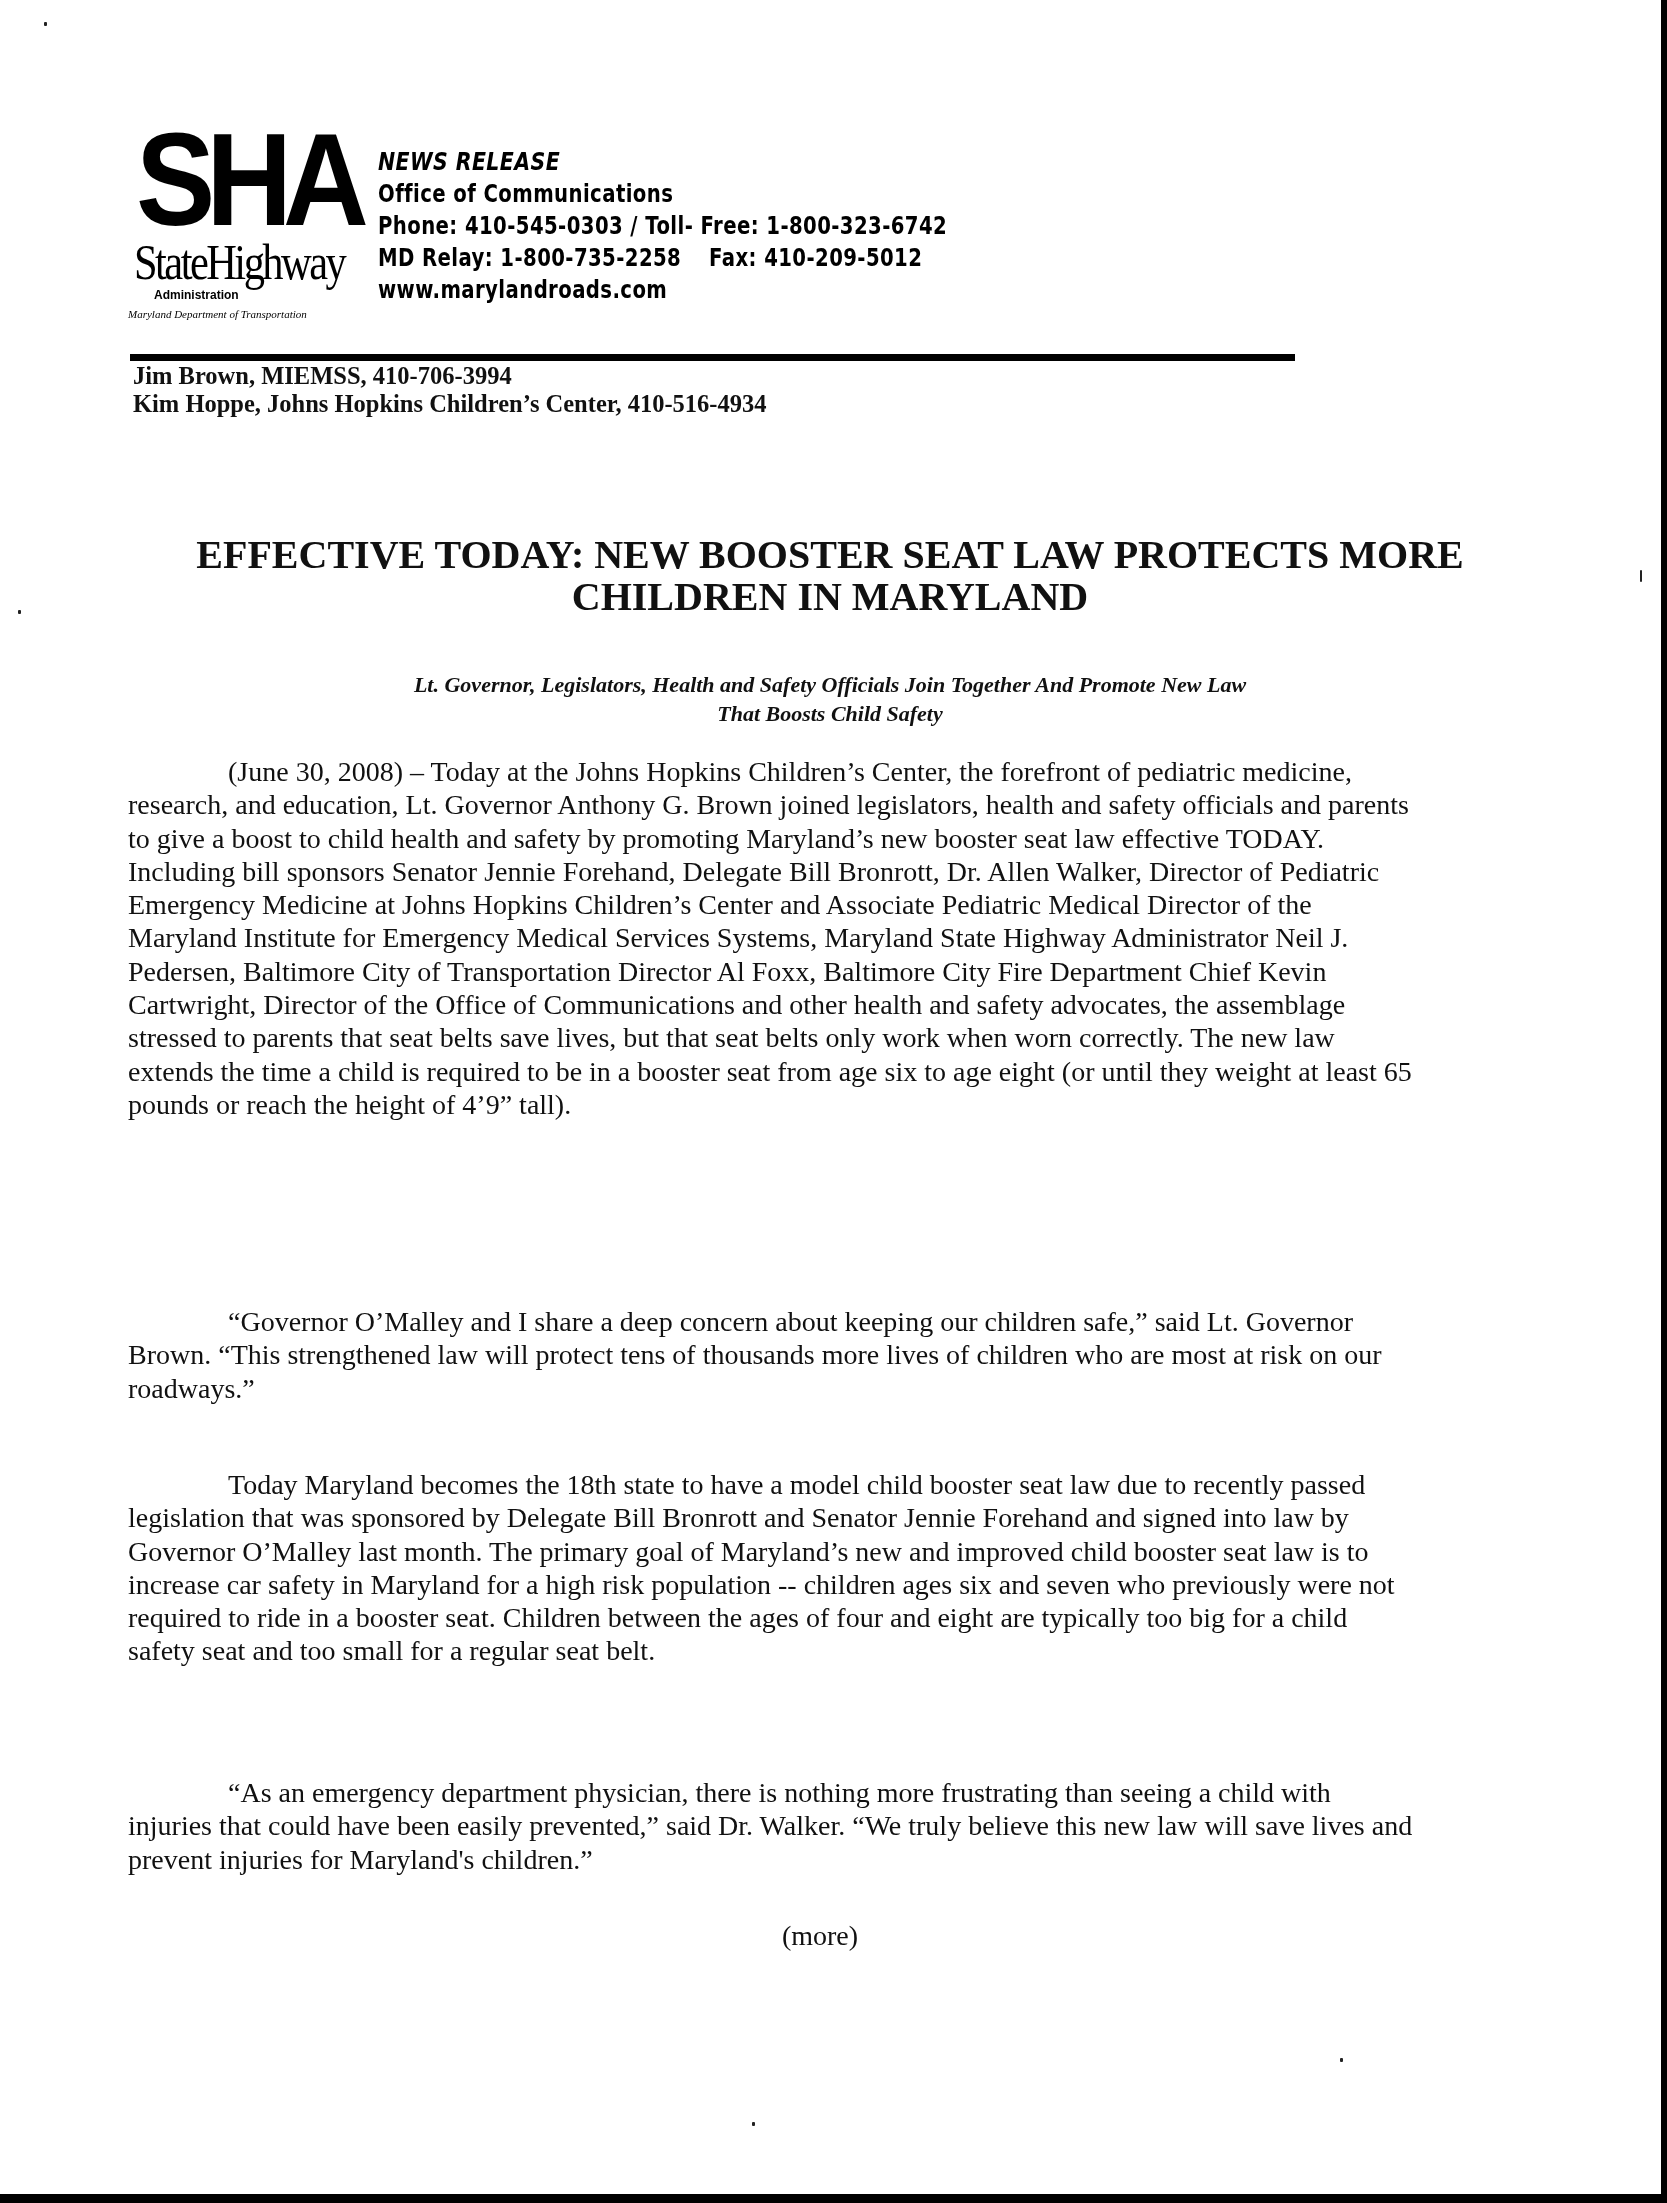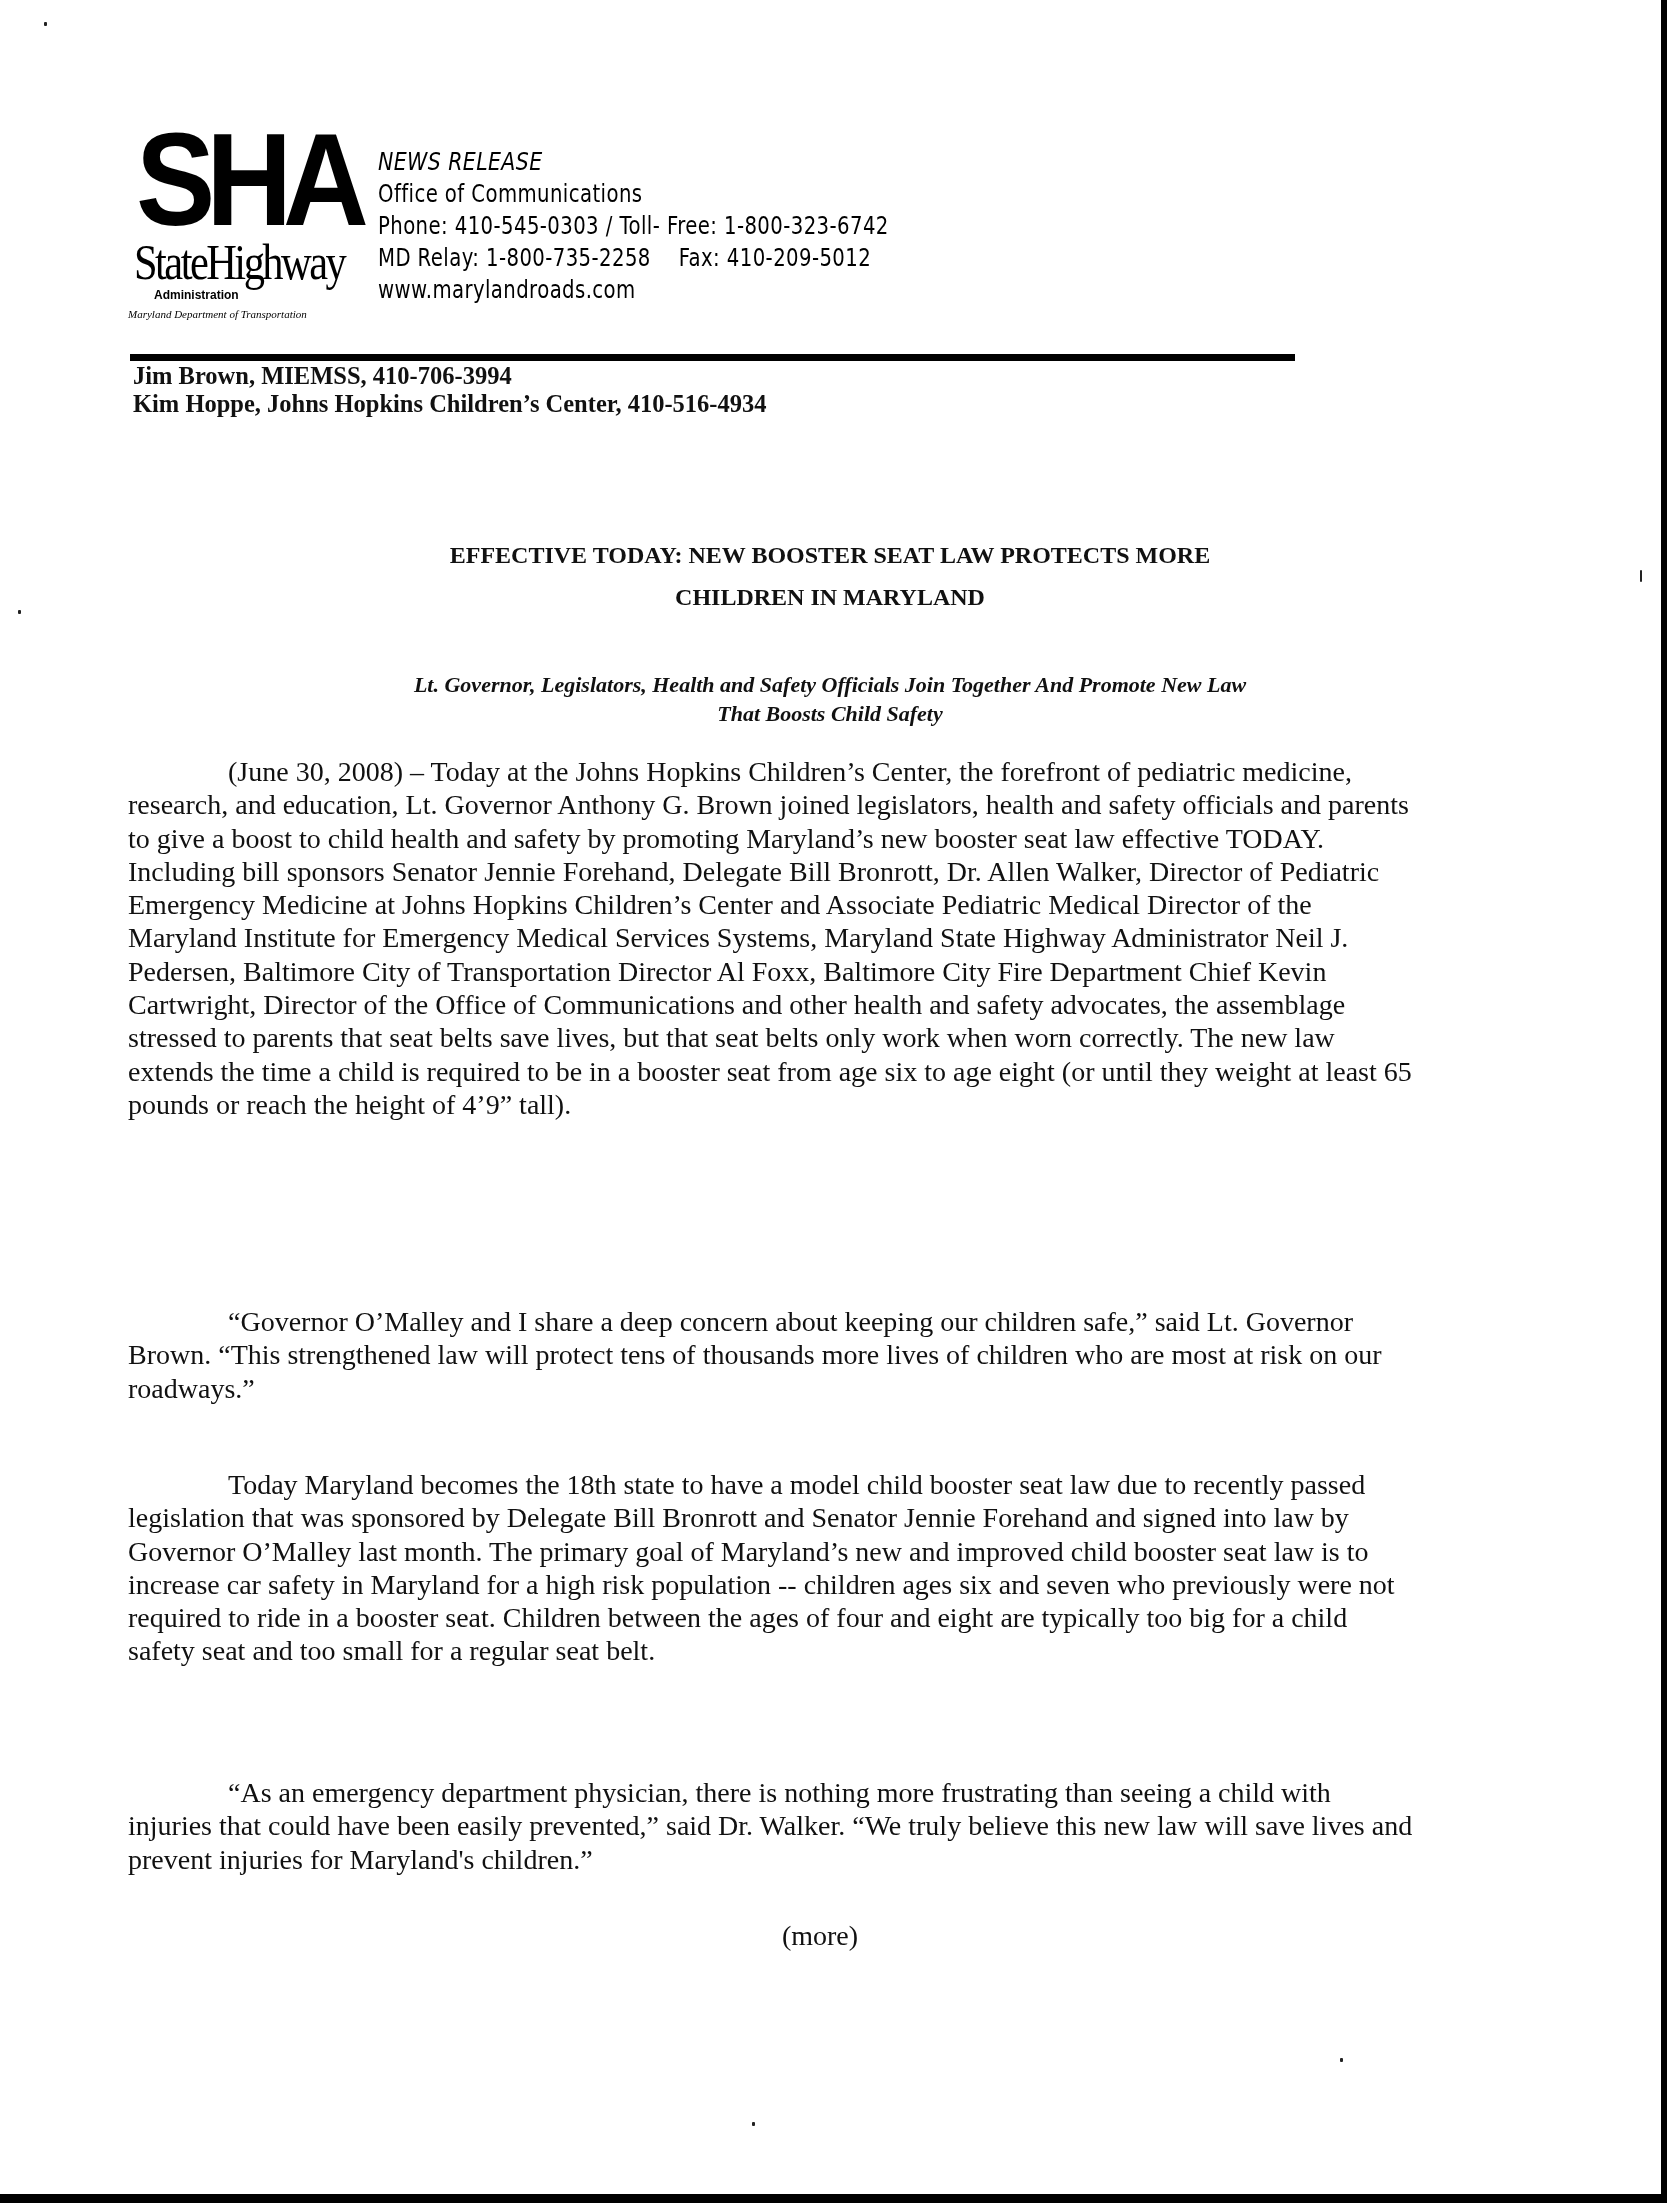--- a/index.html
+++ b/index.html
@@ -5,31 +5,31 @@
   html, body { margin: 0; padding: 0; background: #fff; }
   body { width: 1667px; height: 2203px; position: relative; overflow: hidden; color: #111; font-family: "Liberation Serif", serif; }
   .abs { position: absolute; }
   
   #logo { left: 128px; top: 120px; width: 240px; height: 200px; }
   .logo-sha { position: absolute; left: 8px; top: 0; font-family: "Liberation Sans", sans-serif; font-weight: 900; font-size: 132px; line-height: 120px; letter-spacing: -10px; transform: scaleX(0.9); transform-origin: left top; color: #000; }
   .logo-sh { position: absolute; left: 6px; top: 116px; font-family: "Liberation Serif", serif; font-size: 50px; line-height: 52px; letter-spacing: -3px; transform: scaleX(0.85); transform-origin: left top; color: #000; }
   .logo-admin { position: absolute; left: 26px; top: 168px; font-family: "Liberation Sans", sans-serif; font-weight: bold; font-size: 12px; color: #000; }
   .logo-dept { position: absolute; left: 0; top: 188px; font-family: "Liberation Serif", serif; font-style: italic; font-size: 11px; color: #000; white-space: nowrap; }
   
-  #masthead { left: 378px; top: 146px; font-family: "DejaVu Sans", sans-serif; font-weight: normal; color: #000; }
+  #masthead { left: 378px; top: 146px; font-family: "DejaVu Sans", sans-serif; font-weight: bold; color: #000; }
   #masthead div { font-size: 24px; line-height: 32px; letter-spacing: 0.5px; white-space: nowrap; transform: scaleX(0.82); transform-origin: left center; }
   #masthead .nr { font-style: italic; font-size: 25px; }
   #masthead .gap { display: inline-block; width: 34px; }
   
   #rule { left: 130px; top: 354px; width: 1165px; height: 7px; background: #000; }
   
   #contacts { left: 133px; top: 362px; font-weight: bold; font-size: 24.5px; line-height: 28px; }
   #contacts div { white-space: nowrap; }
   
-  #headline { left: 110px; top: 534px; width: 1440px; text-align: center; font-weight: bold; font-size: 24px; line-height: 42px; }
+  #headline { left: 110px; top: 534px; width: 1440px; text-align: center; font-weight: bold; font-size: 40px; line-height: 42px; }
   #subhead { left: 110px; top: 670px; width: 1440px; text-align: center; font-weight: bold; font-style: italic; font-size: 22px; line-height: 29px; }
   
   .para { left: 128px; width: 1290px; font-size: 28px; line-height: 33.3px; text-indent: 100px; }
   #p1 { top: 755px; }
   #p2 { top: 1305px; }
   #p3 { top: 1468px; }
   #p4 { top: 1776px; }
   #more { left: 0; width: 1560px; top: 1920px; text-align: center; font-size: 28px; padding-left: 40px; }
   .date { font-weight: normal; }
   

